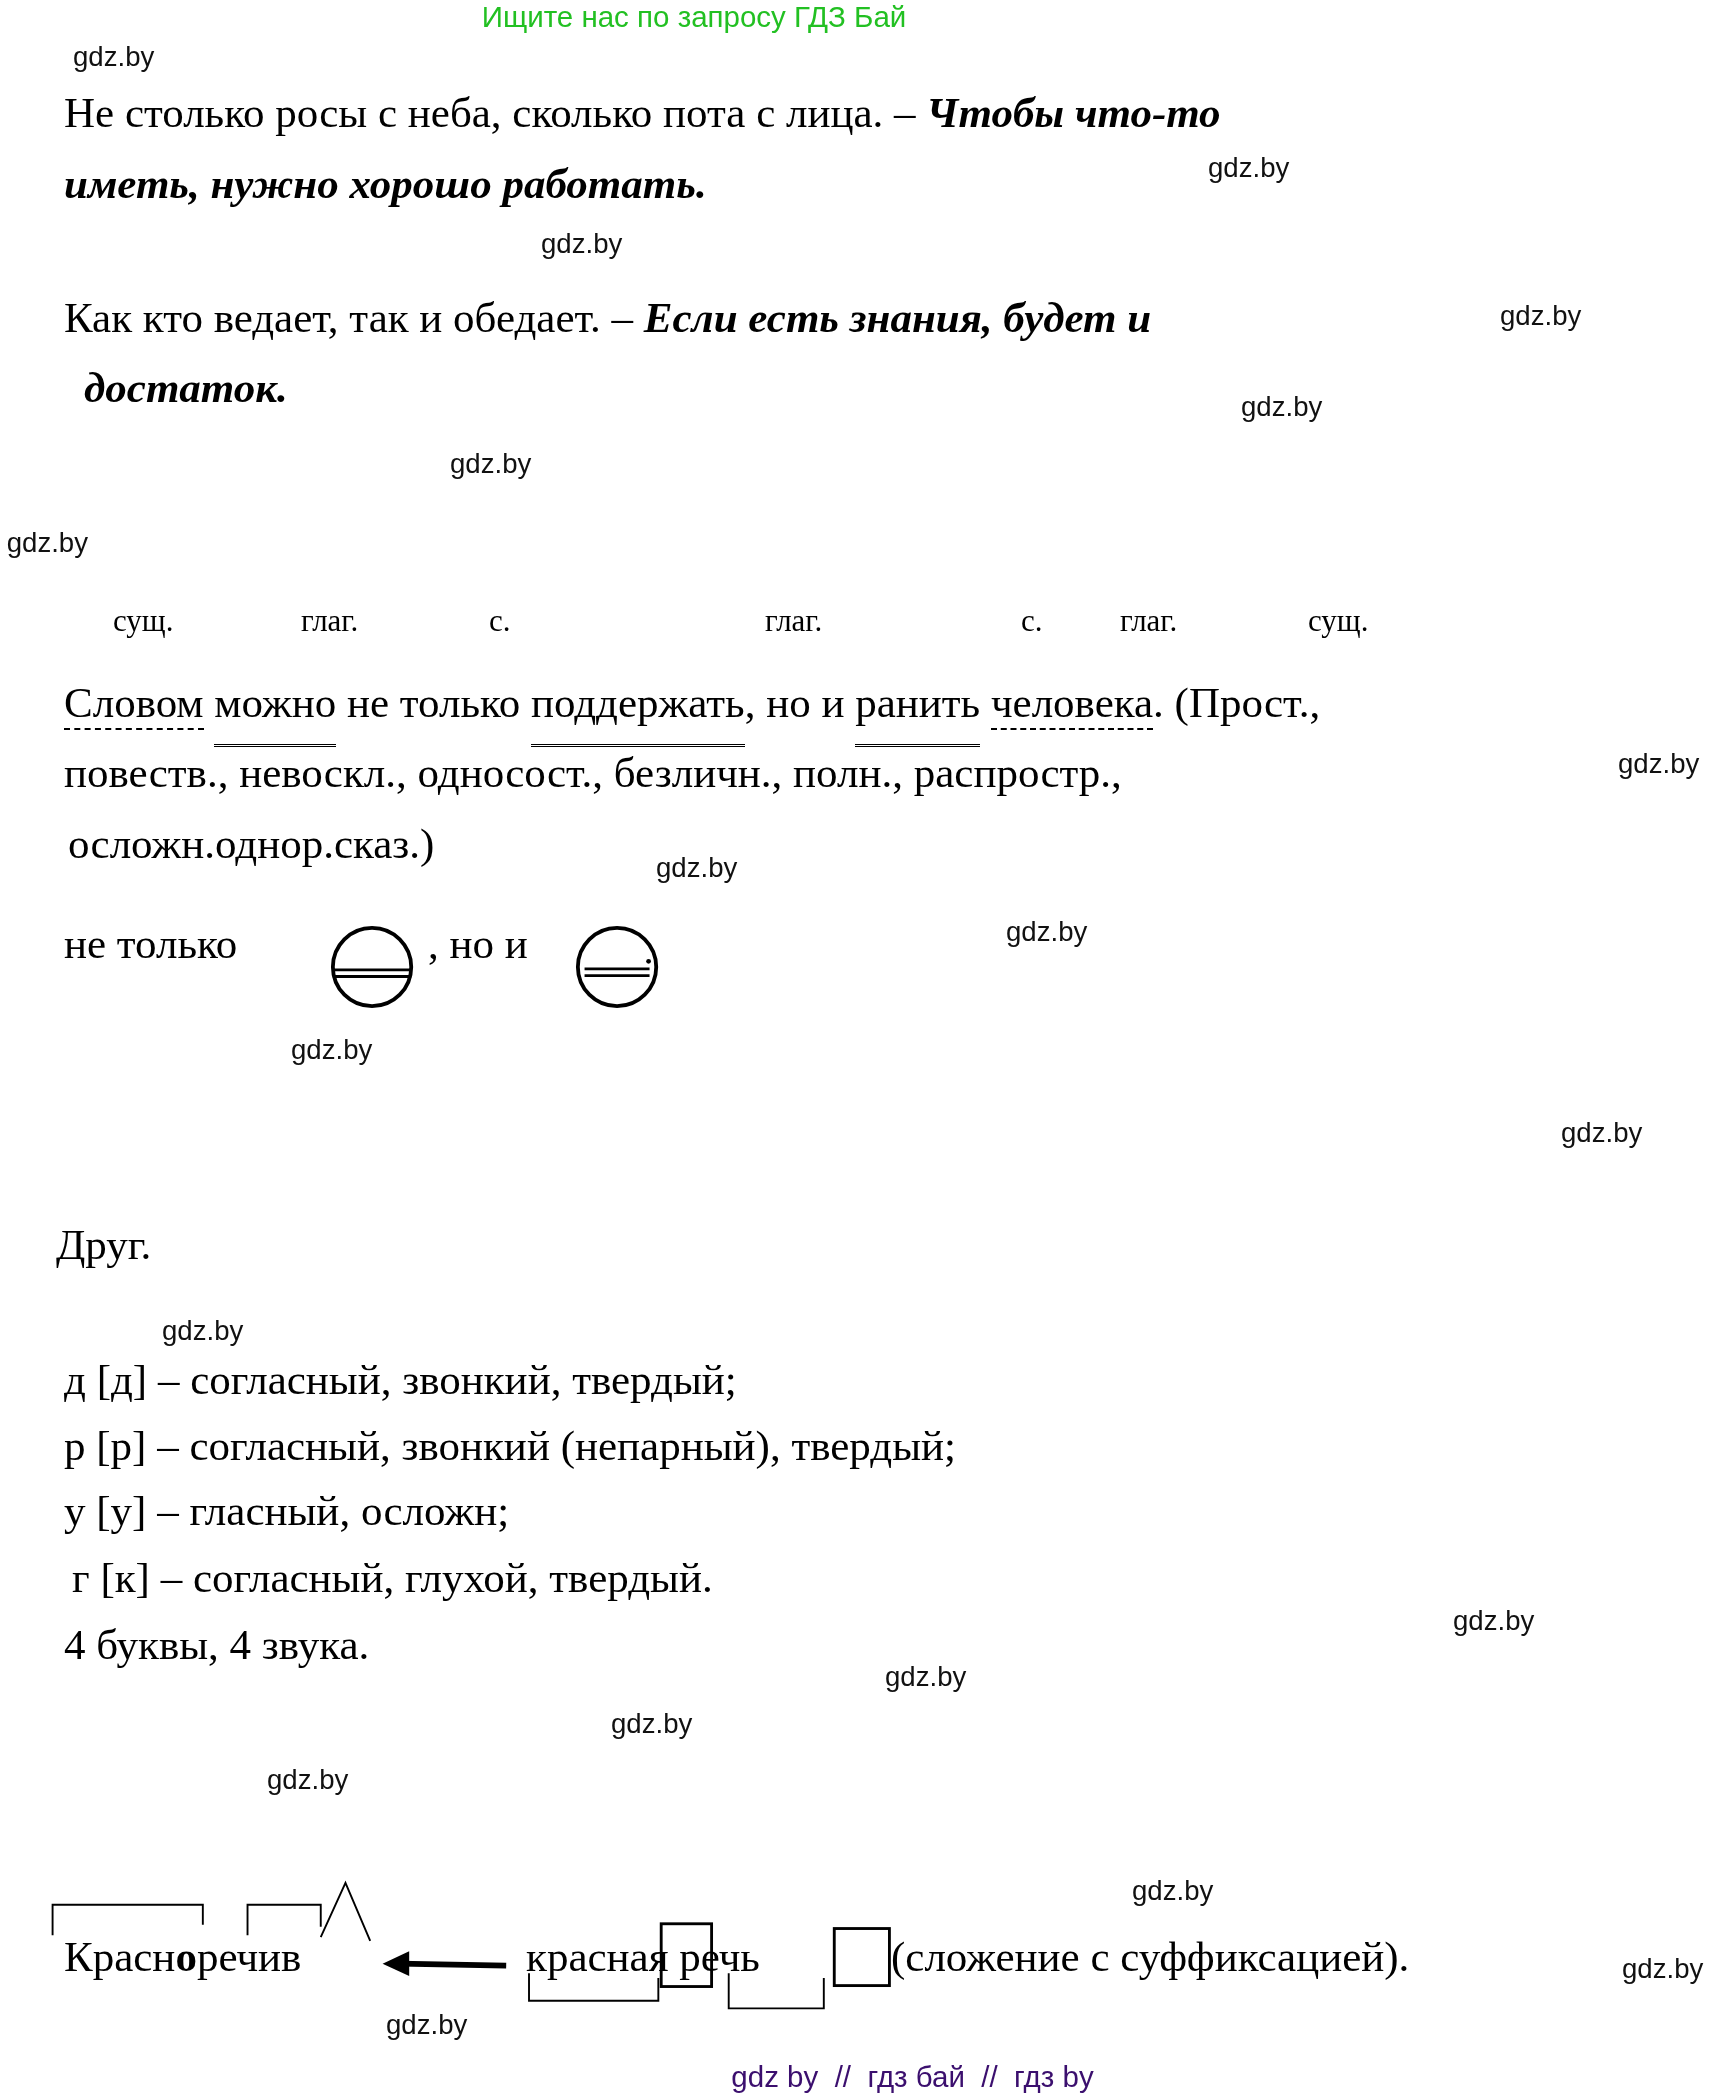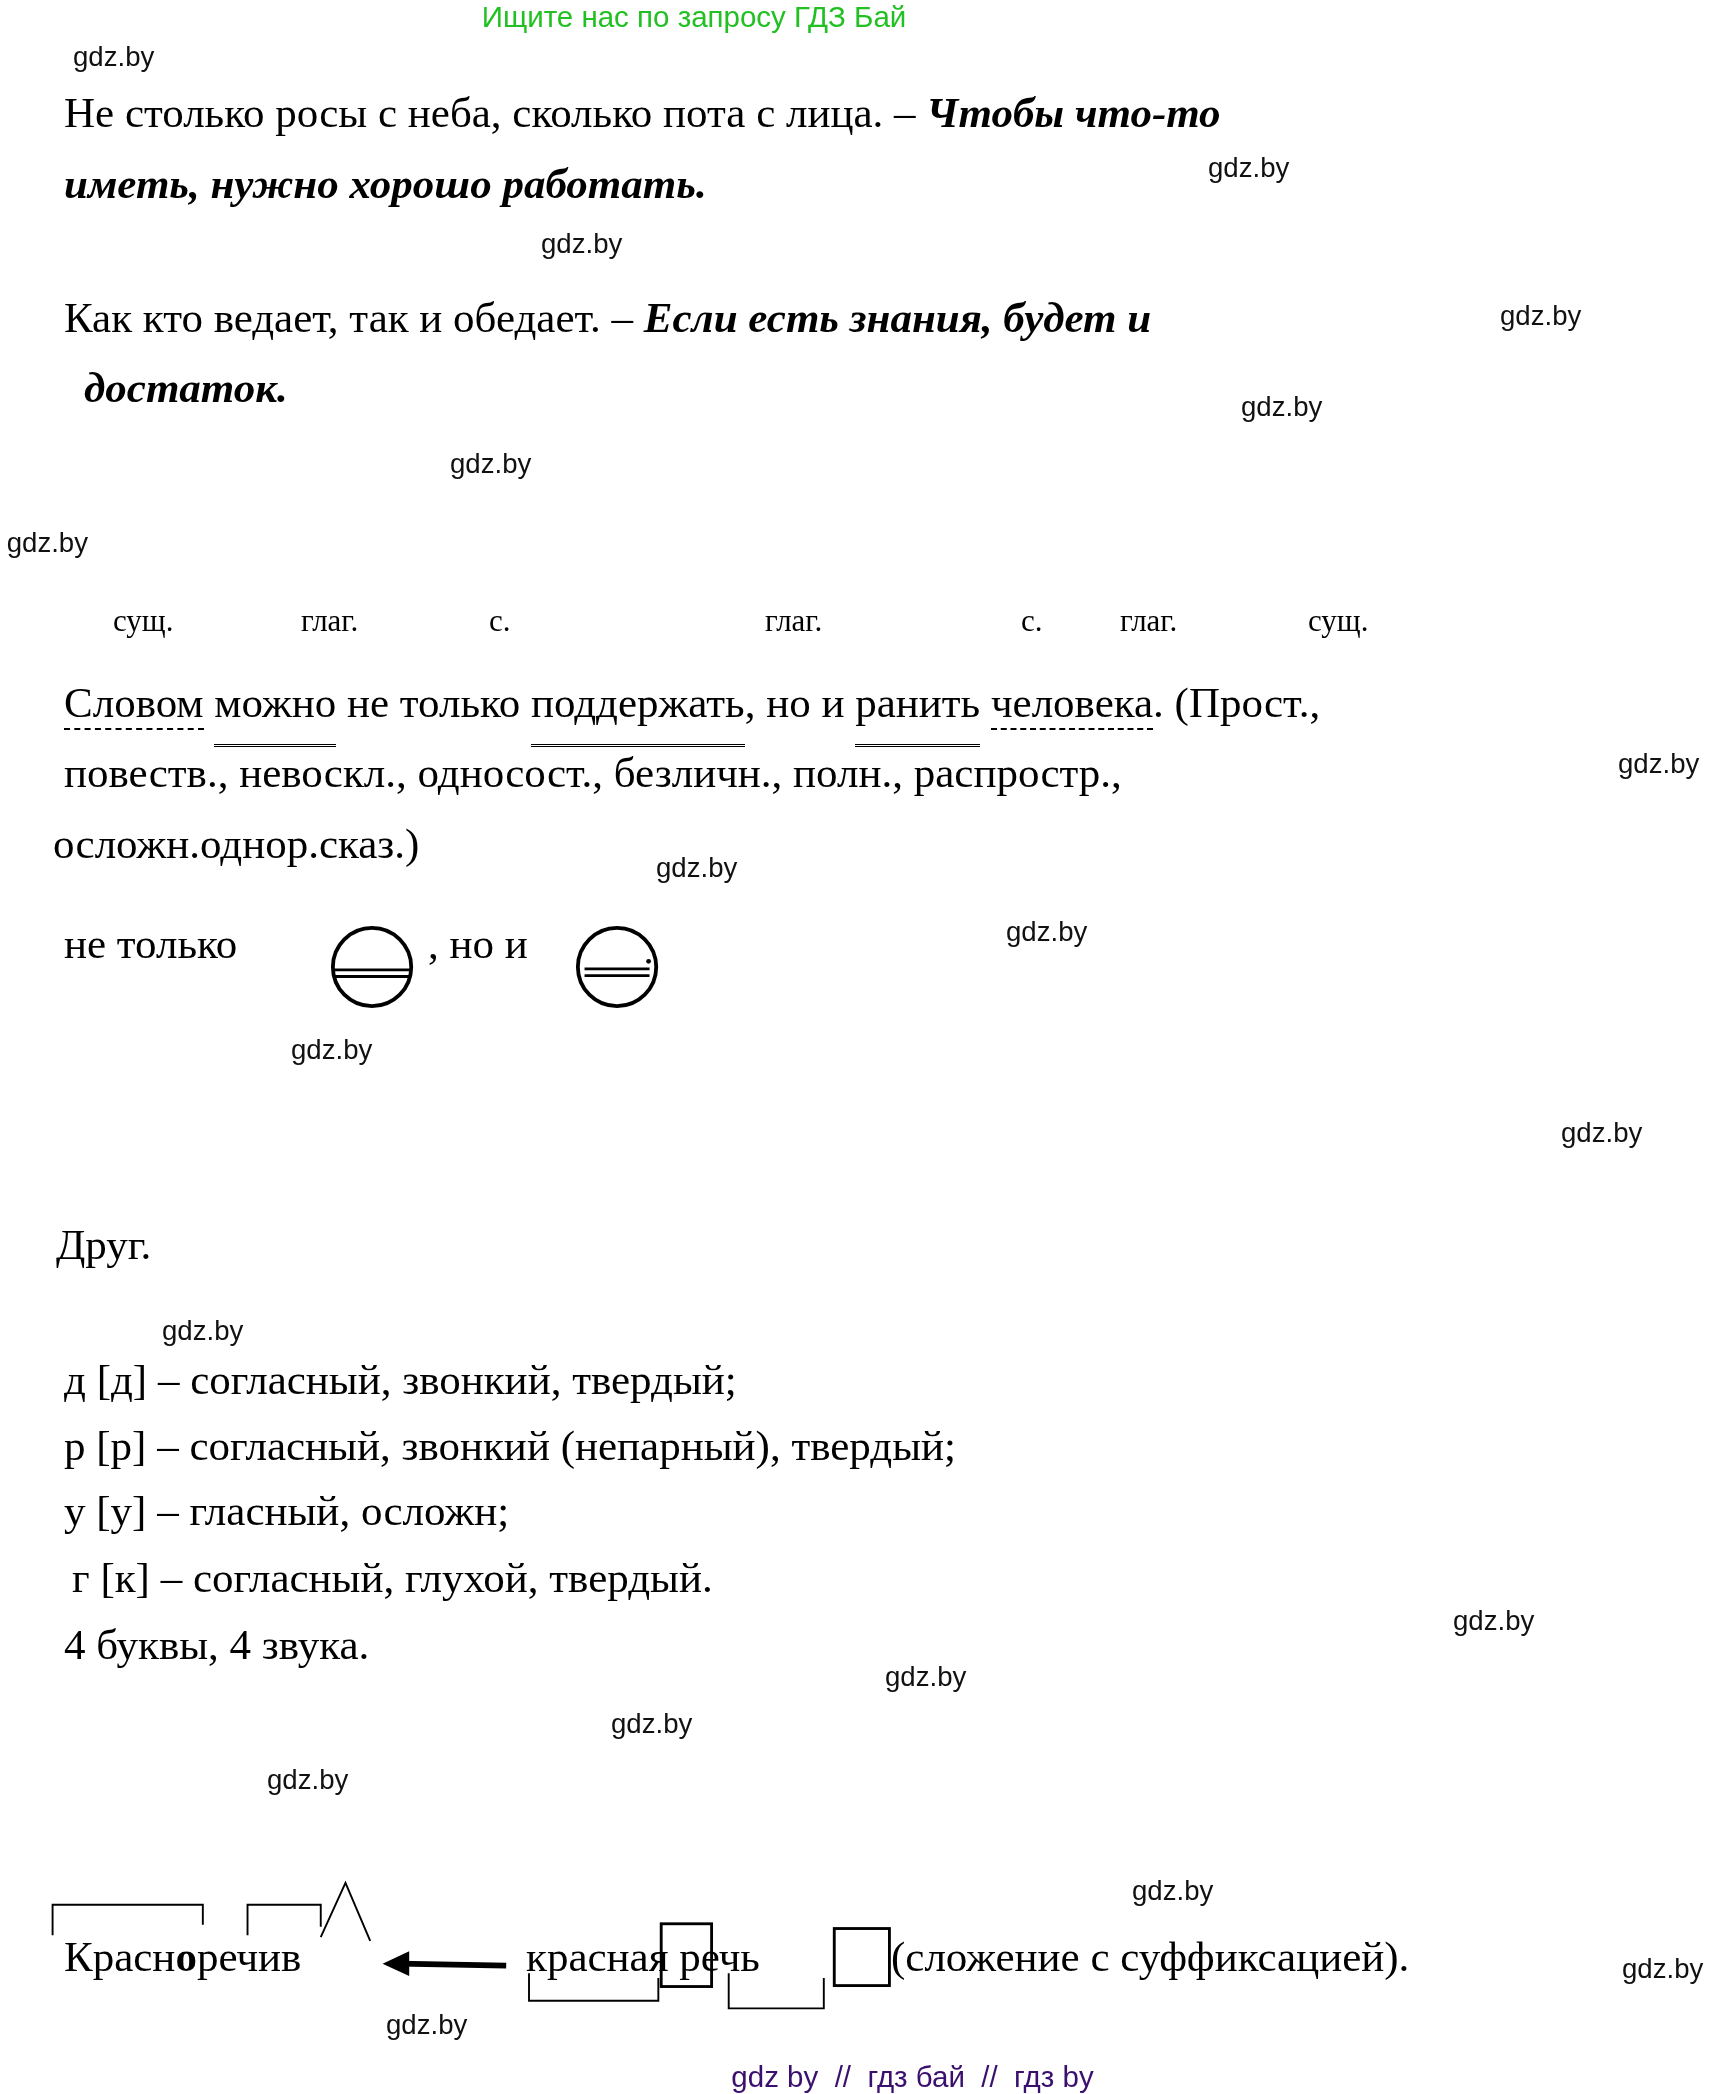--- a/index.html
+++ b/index.html
@@ -61,21 +61,21 @@
 <div class="abs serif pos" style="left:765px;top:603px;">глаг.</div>
 <div class="abs serif pos" style="left:1021px;top:603px;">с.</div>
 <div class="abs serif pos" style="left:1120px;top:603px;">глаг.</div>
 <div class="abs serif pos" style="left:1308px;top:603px;">сущ.</div>
 
 <div class="abs serif main" style="left:64px;top:681px;">
   <span class="u-dash">Словом</span>
   <span class="u-double">можно</span><span> не только </span><span class="u-double">поддержать</span><span>, но и </span><span class="u-double">ранить</span><span> </span><span class="u-dash">человека</span><span>. (Прост.,</span>
 </div>
 <div class="abs serif main" style="left:64px;top:751px;">повеств., невоскл., односост., безличн., полн., распростр.,</div>
-<div class="abs serif main" style="left:53px;top:822px;">осложн.однор.сказ.)</div>
+<div class="abs serif main" style="left:68px;top:822px;">осложн.однор.сказ.)</div>
 
 <div class="abs serif main" style="left:64px;top:922px;">не только</div>
 <svg style="left:330px;top:924px;" width="86" height="86" viewBox="0 0 90 90">
   <ellipse cx="44" cy="45" rx="41" ry="41" fill="none" stroke="#000" stroke-width="4"></ellipse>
   <line x1="3" y1="48" x2="85" y2="48" stroke="#000" stroke-width="3"></line>
   <line x1="3" y1="55" x2="85" y2="55" stroke="#000" stroke-width="3"></line>
 </svg>
 <div class="abs serif main" style="left:428px;top:922px;">, но и</div>
 <svg style="left:575px;top:924px;" width="86" height="86" viewBox="0 0 90 90">
   <ellipse cx="44" cy="45" rx="41" ry="41" fill="none" stroke="#000" stroke-width="4"></ellipse>

